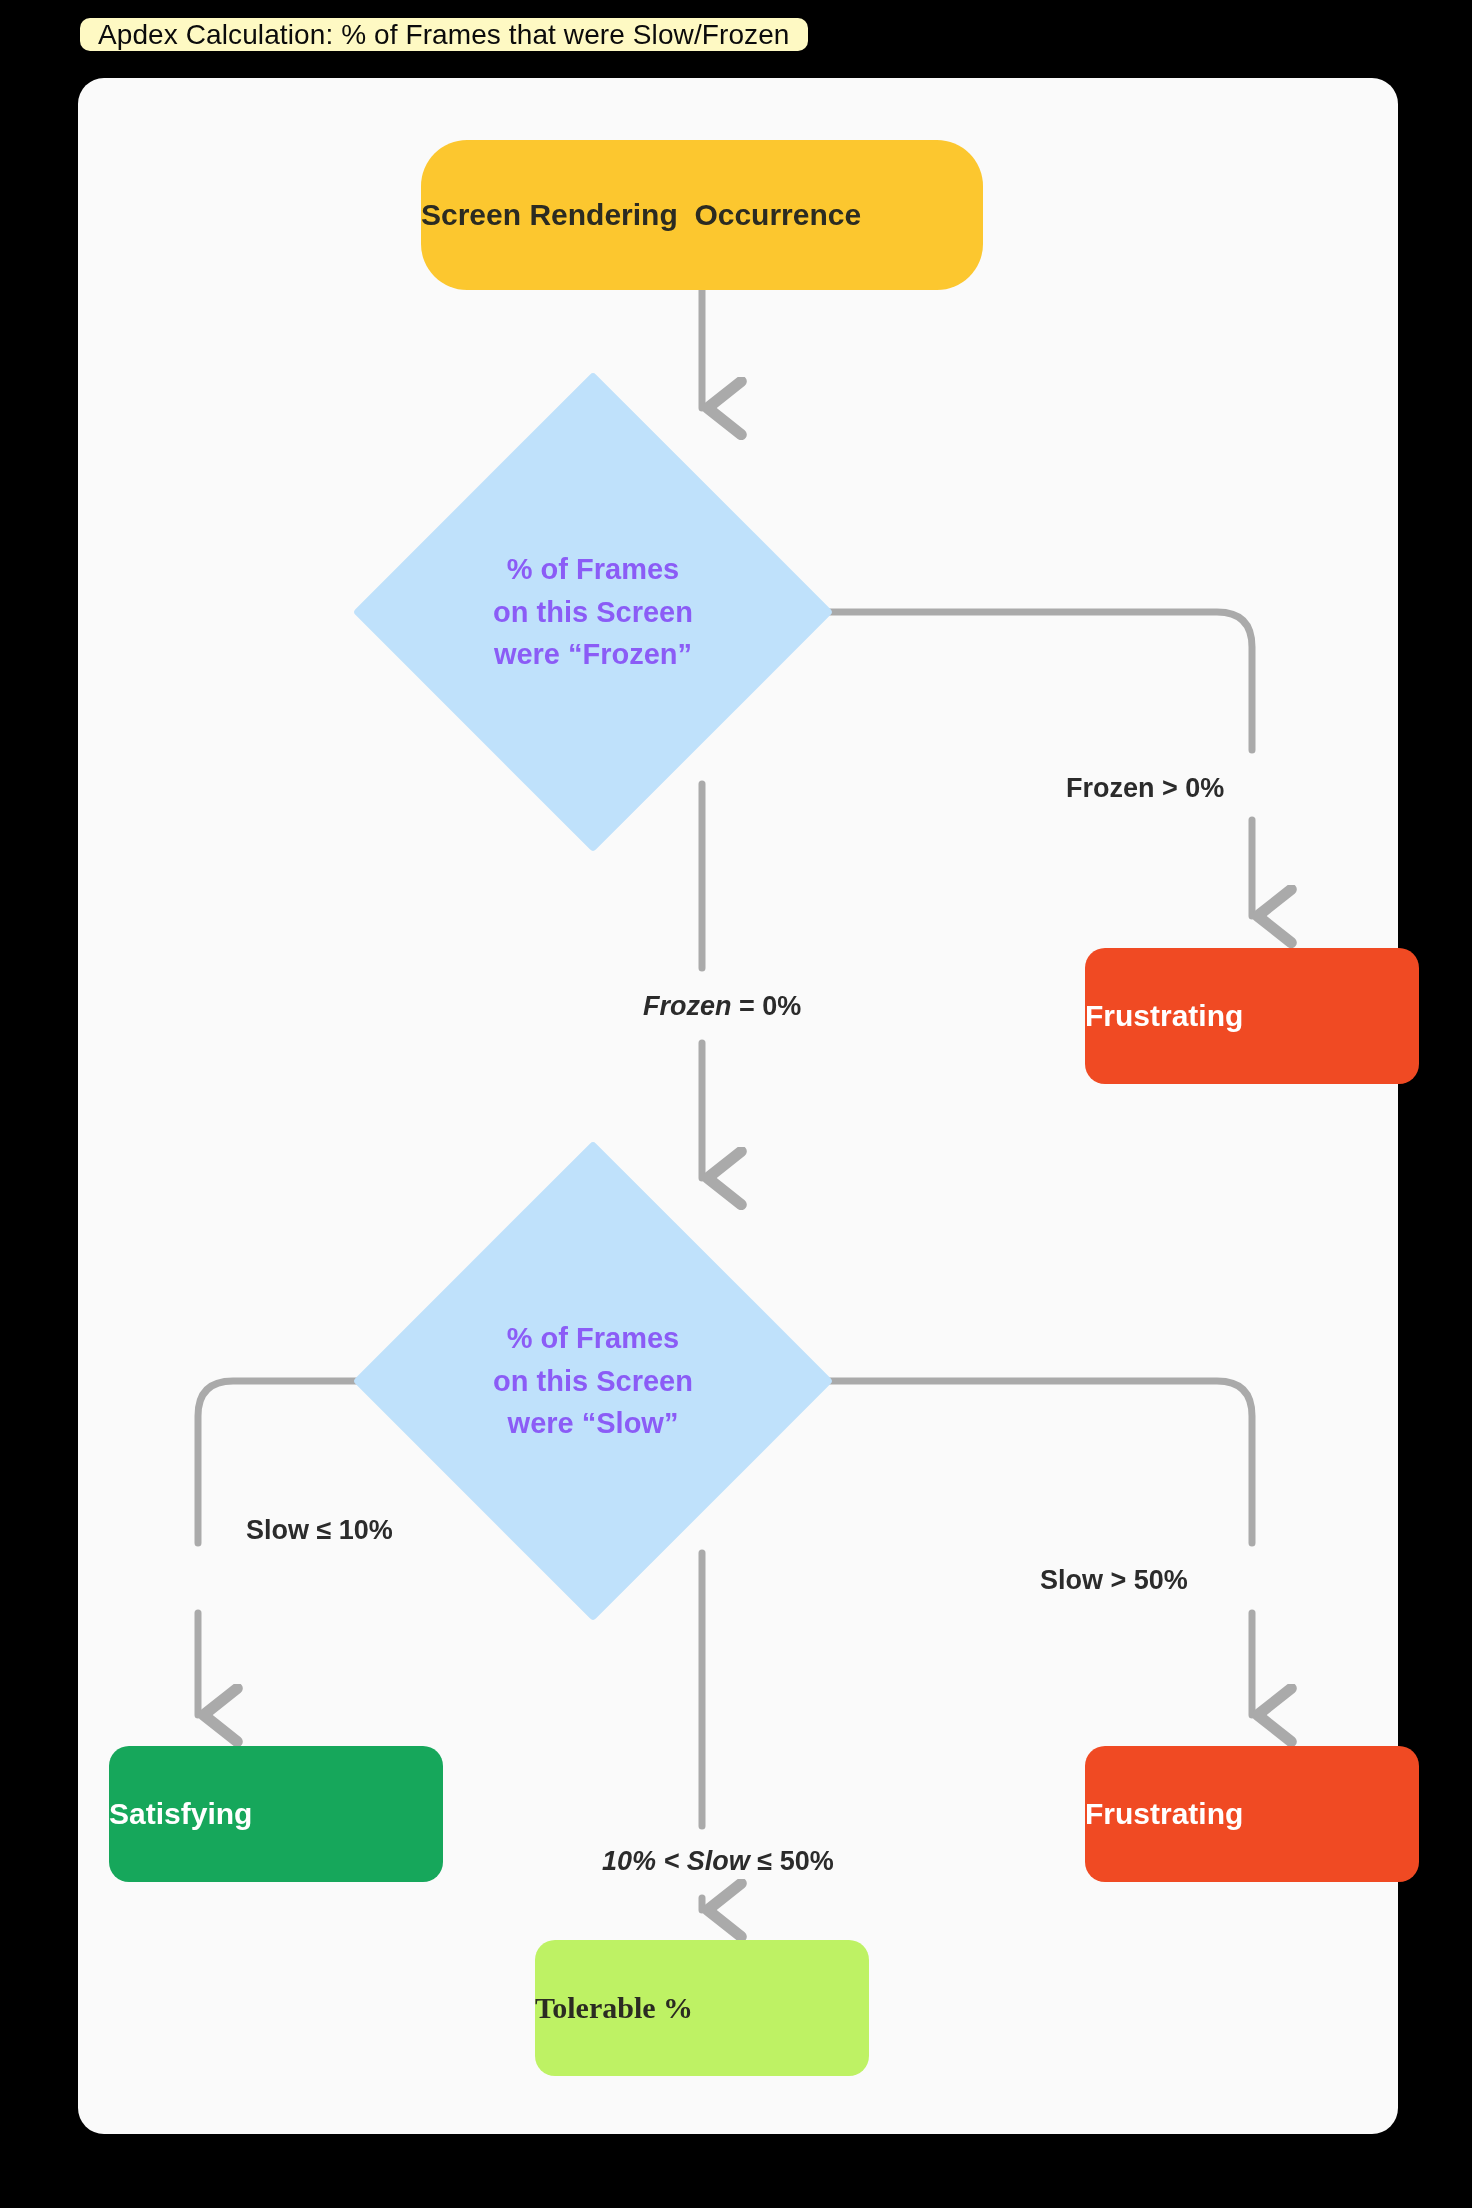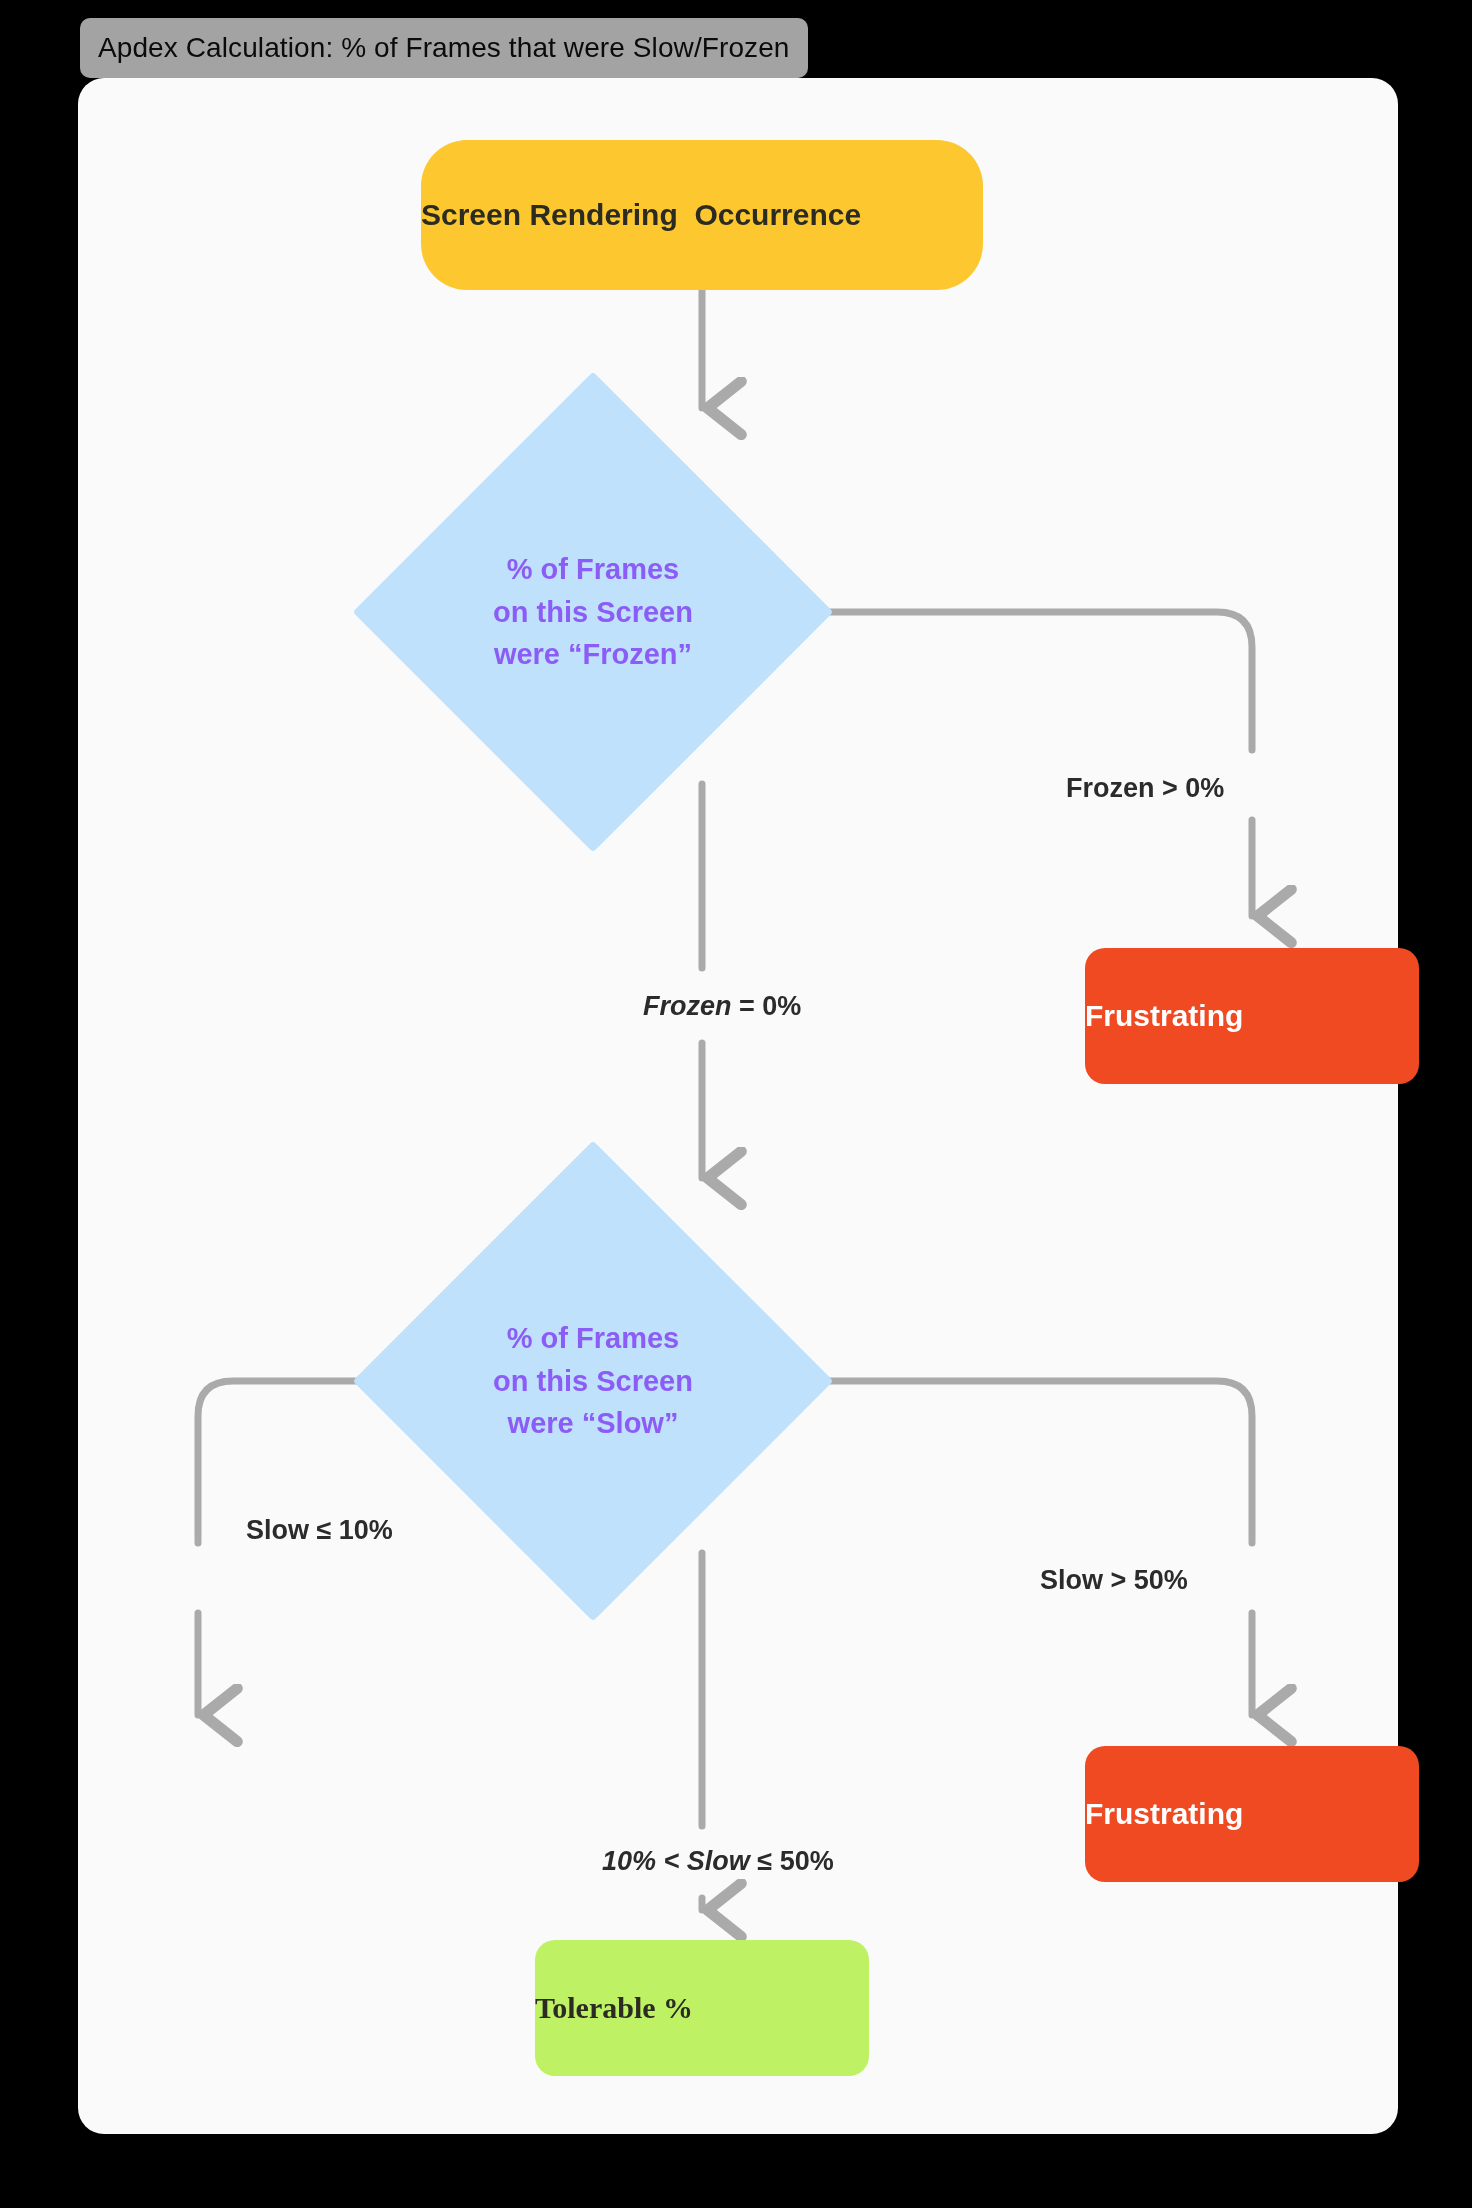--- a/index.html
+++ b/index.html
@@ -13,25 +13,25 @@
     font-family: "Liberation Sans", sans-serif;
     position: relative;
     overflow: hidden;
   }
 
   
   #title-pill {
     position: absolute;
     left: 80px;
     top: 18px;
-    height: 60px;
+    height: 33px;
     padding: 0 18px;
     display: flex;
     align-items: center;
-    background: #a3a3a3;
+    background: #fef9c3;
     border-radius: 10px;
     box-sizing: border-box;
   }
   #title-pill .title-text {
     font-size: 28px;
     color: #0b0b0b;
     letter-spacing: 0.1px;
     white-space: nowrap;
     font-weight: 400;
   }
@@ -253,20 +253,23 @@
   </div>
 
   <div id="node-frustrating-1" class="node node-rect">
     <span class="node-label">Frustrating</span>
   </div>
 
   <div id="node-frustrating-2" class="node node-rect">
     <span class="node-label">Frustrating</span>
   </div>
 
+  <div id="node-satisfying" class="node node-rect">
+    <span class="node-label">Satisfying</span>
+  </div>
 
   <div id="node-tolerable" class="node node-rect">
     <span class="node-label">Tolerable %</span>
   </div>
 
   <div id="label-frozen-gt" class="edge-label">
     <span>Frozen &gt; 0%</span>
   </div>
 
   <div id="label-frozen-eq" class="edge-label">

